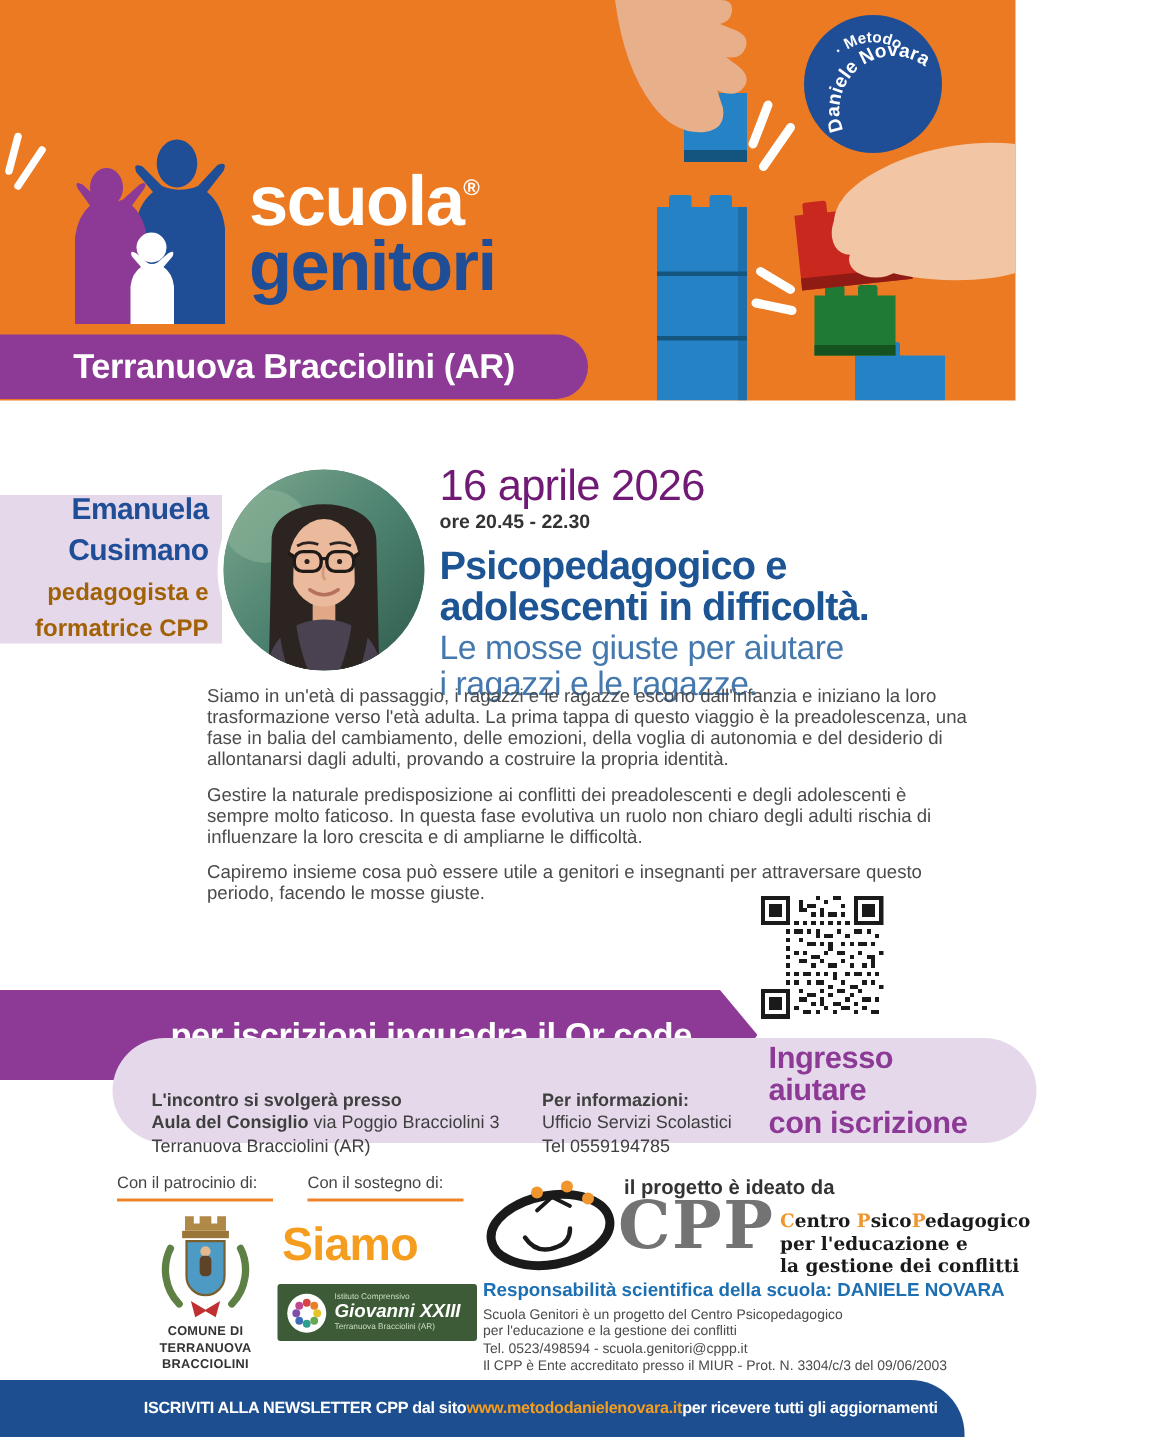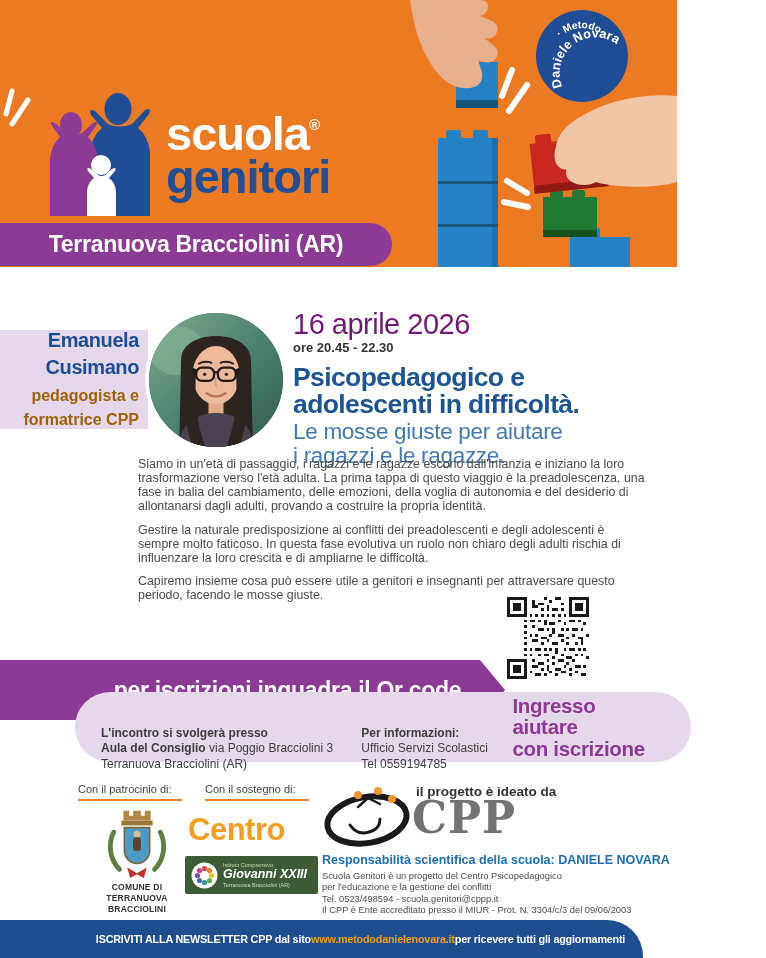--- a/index.html
+++ b/index.html
@@ -274,21 +274,21 @@
     <path d="M22,64 C12,54 10,38 16,26" stroke="#5E8044" stroke-width="5" fill="none" stroke-linecap="round"></path>
     <path d="M58,64 C68,54 70,38 64,26" stroke="#5E8044" stroke-width="5" fill="none" stroke-linecap="round"></path>
     <path d="M30,62 L40,68 L50,62 L47,73 L40,69 L33,73 Z" fill="#C03030"></path>
   </svg>
   <div class="comune-caption">
     <div>COMUNE DI</div>
     <div>TERRANUOVA</div>
     <div>BRACCIOLINI</div>
   </div>
 
-  <div class="autech">Centro</div>
+  <div class="autech">Siamo</div>
 
   <div class="school-logo">
     <svg class="school-circle" viewBox="0 0 27 27">
       <circle cx="13.5" cy="13.5" r="13" fill="#fff"></circle>
       <circle cx="13.5" cy="6.5" r="2.6" fill="#D64541"></circle>
       <circle cx="18.5" cy="8.5" r="2.6" fill="#E87E26"></circle>
       <circle cx="20.5" cy="13.5" r="2.6" fill="#E8C226"></circle>
       <circle cx="18.5" cy="18.5" r="2.6" fill="#6AA84F"></circle>
       <circle cx="13.5" cy="20.5" r="2.6" fill="#2E9E8F"></circle>
       <circle cx="8.5" cy="18.5" r="2.6" fill="#3D6EB5"></circle>
@@ -307,20 +307,25 @@
       <ellipse cx="45" cy="37" rx="40" ry="23" stroke-width="6" transform="rotate(-10 45 37)"></ellipse>
       <path d="M28,42 q8,12 22,6 q8,-3 8,-12" stroke-width="3"></path>
       <path d="M36,24 l10,-9 l12,6" stroke-width="2.5"></path>
     </g>
     <circle cx="36" cy="12" r="4" fill="#F0962E"></circle>
     <circle cx="56" cy="8" r="4" fill="#F0962E"></circle>
     <circle cx="70" cy="16" r="4" fill="#F0962E"></circle>
   </svg>
   <div class="cpp-intro">il progetto è ideato da</div>
   <div class="cpp-acronym">CPP</div>
+  <div class="cpp-tagline">
+    <div><span class="oi">C</span><span>entro </span><span class="oi">P</span><span>sico</span><span class="oi">P</span><span>edagogico</span></div>
+    <div>per l'educazione e</div>
+    <div>la gestione dei conflitti</div>
+  </div>
   <div class="cpp-resp">Responsabilità scientifica della scuola: DANIELE NOVARA</div>
   <div class="cpp-fine">
     <div>Scuola Genitori è un progetto del Centro Psicopedagogico</div>
     <div>per l'educazione e la gestione dei conflitti</div>
     <div>Tel. 0523/498594 - scuola.genitori@cppp.it</div>
     <div>Il CPP è Ente accreditato presso il MIUR - Prot. N. 3304/c/3 del 09/06/2003</div>
   </div>
 
   <div class="newsletter">
     <span>ISCRIVITI ALLA NEWSLETTER CPP dal sito </span>

